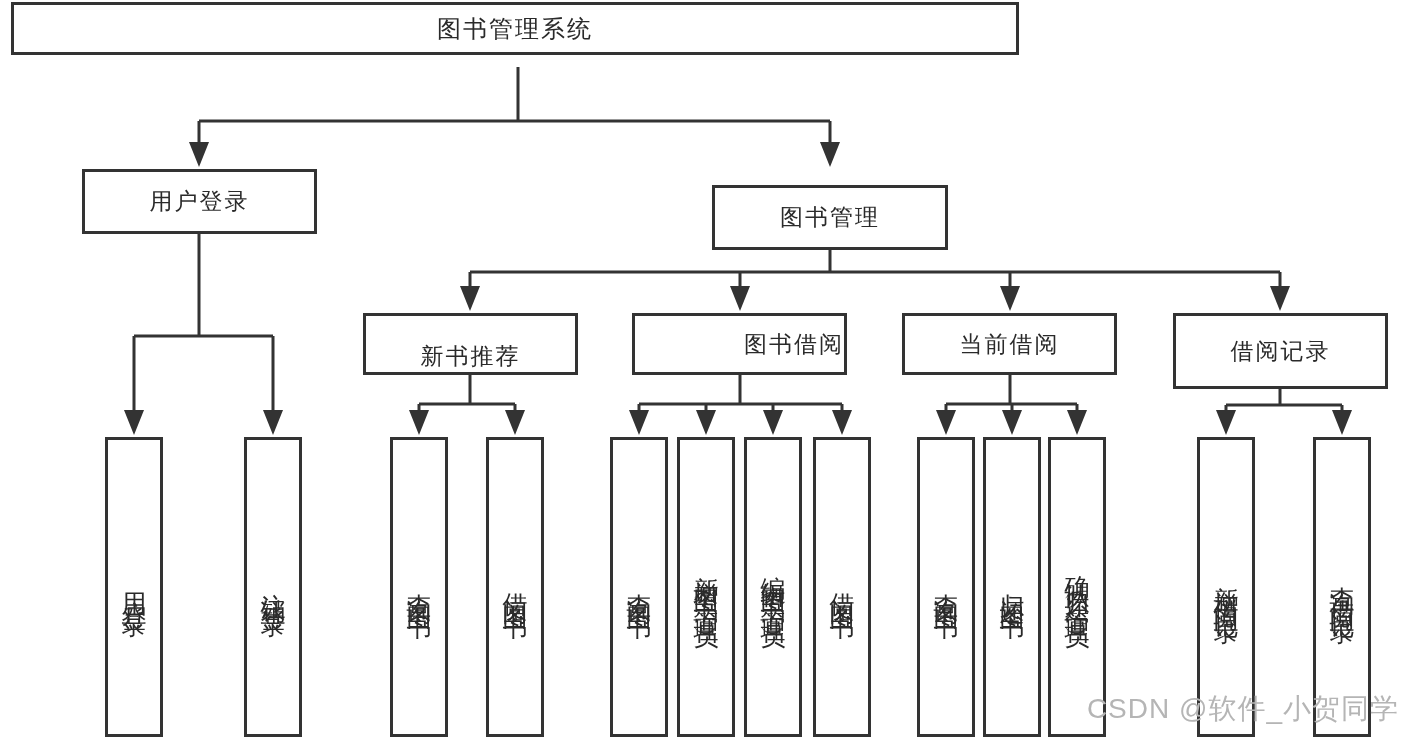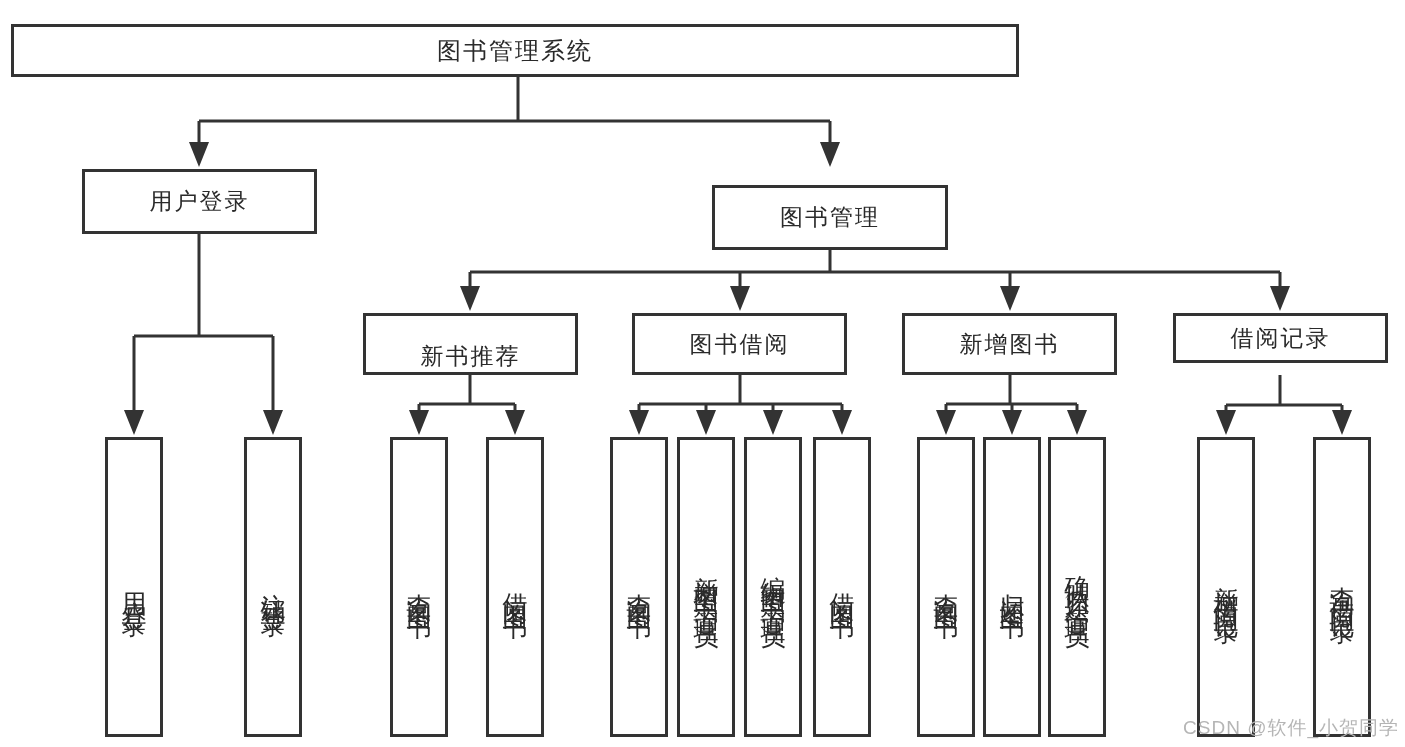--- a/index.html
+++ b/index.html
@@ -51,22 +51,22 @@
   .vbox span {
     writing-mode: vertical-rl;
     text-orientation: mixed;
     font-size: 25px;
     letter-spacing: 7px;
     line-height: 1;
   }
   .watermark {
     position: absolute;
     right: 6px;
-    bottom: 6px;
-    font-size: 19px;
+    bottom: 19px;
+    font-size: 28px;
     letter-spacing: 1px;
     color: var(--watermark, #b5b5b5);
     white-space: nowrap;
     z-index: 5;
   }
 </style>
 </head>
 <body>
 
 <div class="canvas">
@@ -107,41 +107,41 @@
       <polygon points="1002,410 1022,410 1012,435"></polygon>
       <polygon points="1067,410 1087,410 1077,435"></polygon>
     </g>
     <g>
       <path d="M1280,375 L1280,405 M1226,405 L1342,405 M1226,405 L1226,412 M1342,405 L1342,412"></path>
       <polygon points="1216,410 1236,410 1226,435"></polygon>
       <polygon points="1332,410 1352,410 1342,435"></polygon>
     </g>
   </svg>
 
-  <div class="box hbox root" style="left:11px; top:24px; width:1008px; height:53px;">
+  <div class="box hbox root" style="left:11px; top:2px; width:1008px; height:53px;">
     <span>图书管理系统</span>
   </div>
 
   <div class="box hbox" style="left:82px; top:169px; width:235px; height:65px;">
     <span>用户登录</span>
   </div>
   <div class="box hbox" style="left:712px; top:169px; width:236px; height:65px;margin-top:16px;">
     <span>图书管理</span>
   </div>
 
   <div class="box hbox" style="left:363px; top:313px; width:215px; height:62px;align-items:flex-end;">
     <span>新书推荐</span>
   </div>
-  <div class="box hbox" style="left:632px; top:313px; width:215px; height:62px;">
+  <div class="box hbox" style="left:632px; top:313px; width:215px; height:62px;justify-content:flex-end;">
     <span>图书借阅</span>
   </div>
   <div class="box hbox" style="left:902px; top:313px; width:215px; height:62px;">
-    <span>新增图书</span>
+    <span>当前借阅</span>
   </div>
-  <div class="box hbox" style="left:1173px; top:313px; width:215px; height:50px;">
+  <div class="box hbox" style="left:1173px; top:313px; width:215px; height:76px;">
     <span>借阅记录</span>
   </div>
 
   <div class="box vbox" style="left:105px; top:437px; width:58px; height:300px;">
     <span>用户登录</span>
   </div>
   <div class="box vbox" style="left:244px; top:437px; width:58px; height:300px;">
     <span>注销登录</span>
   </div>
 

